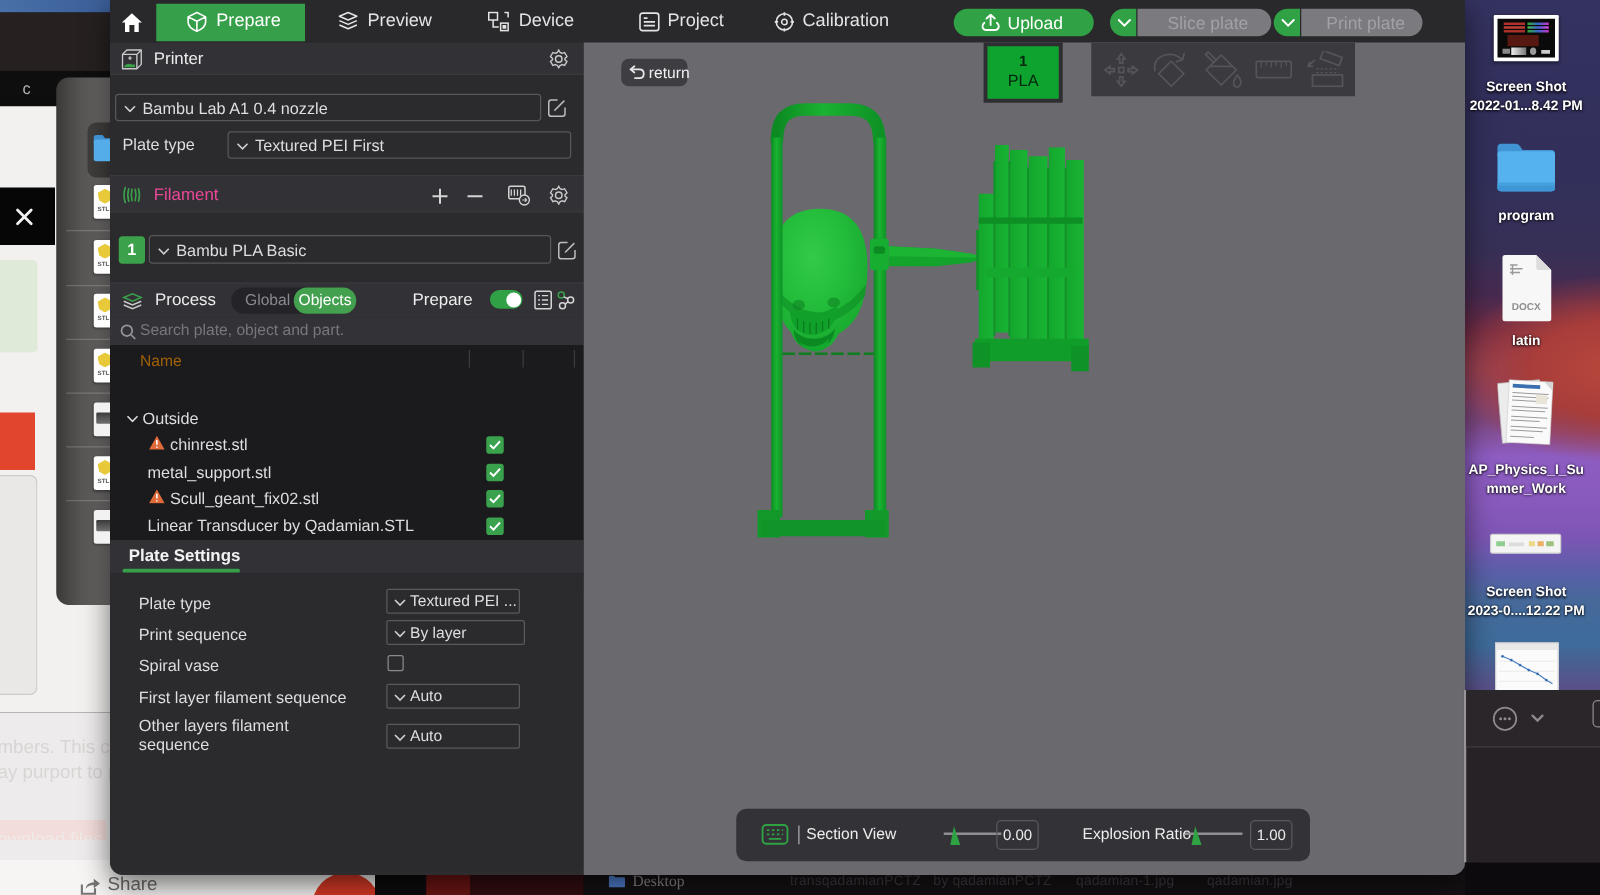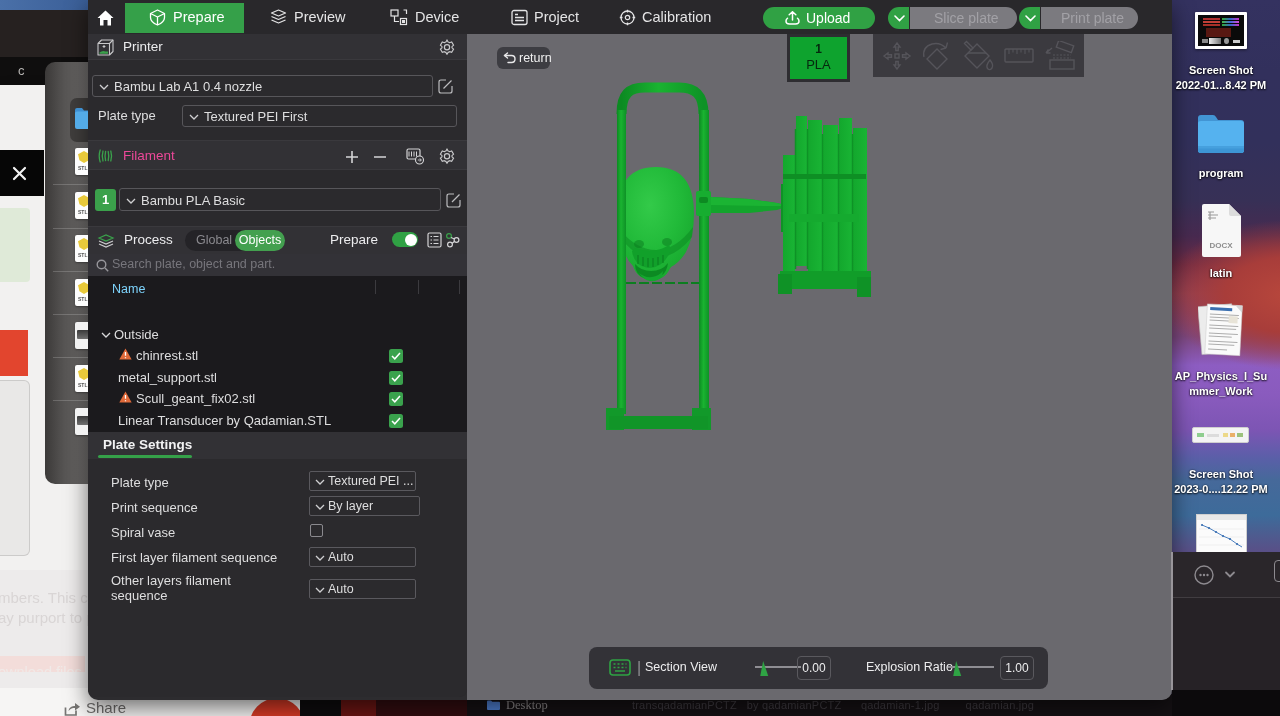--- a/index.html
+++ b/index.html
@@ -251,21 +251,21 @@
 
       <div class="abs" style="left:0;top:220px;width:379px;height:22px;background:#333237;">
         <svg class="abs" style="left:8px;top:5px" width="13" height="13" viewBox="0 0 13 13">
           <circle cx="5.5" cy="5.5" r="4.3" fill="none" stroke="#97969b" stroke-width="1.4"></circle>
           <path d="M9 9 L12.2 12.2" stroke="#97969b" stroke-width="1.4"></path>
         </svg>
         <span class="abs" style="left:24px;top:3px;color:#77767c;font-size:12.5px;">Search plate, object and part.</span>
       </div>
 
       <div class="abs" style="left:0;top:242px;width:379px;height:196px;background:#1b1a1d;">
-        <span class="abs" style="left:24px;top:6px;color:#7dd3fc;font-size:12.5px;">Name</span>
+        <span class="abs" style="left:24px;top:6px;color:#a16207;font-size:12.5px;">Name</span>
         <div class="abs" style="left:287px;top:4px;width:1px;height:14px;background:#3c3b3f;"></div>
         <div class="abs" style="left:330px;top:4px;width:1px;height:14px;background:#3c3b3f;"></div>
         <div class="abs" style="left:371px;top:4px;width:1px;height:14px;background:#3c3b3f;"></div>
 
 
         <svg class="abs" style="left:13px;top:56px" width="10" height="6" viewBox="0 0 10 6">
             <path d="M1 1 L5 5 L9 1" fill="none" stroke="#d8d8da" stroke-width="1.3"></path>
           </svg>
         <span class="abs" style="left:26px;top:51px;">Outside</span>
 

